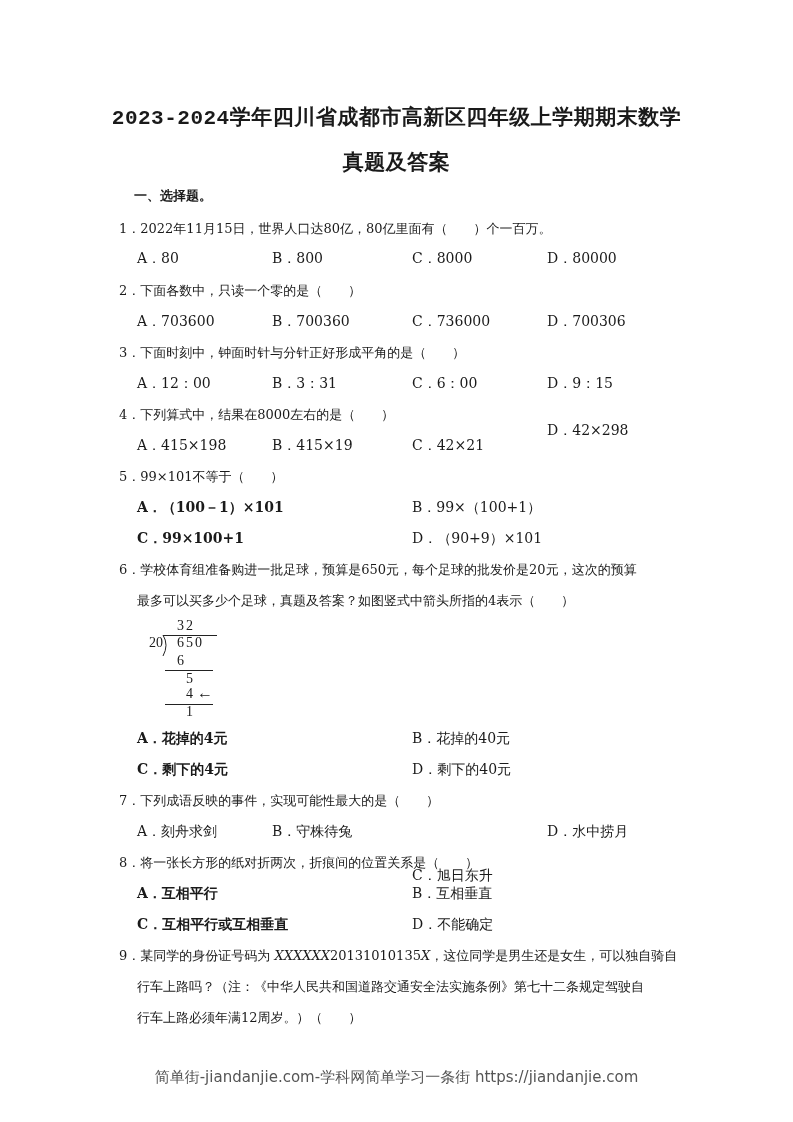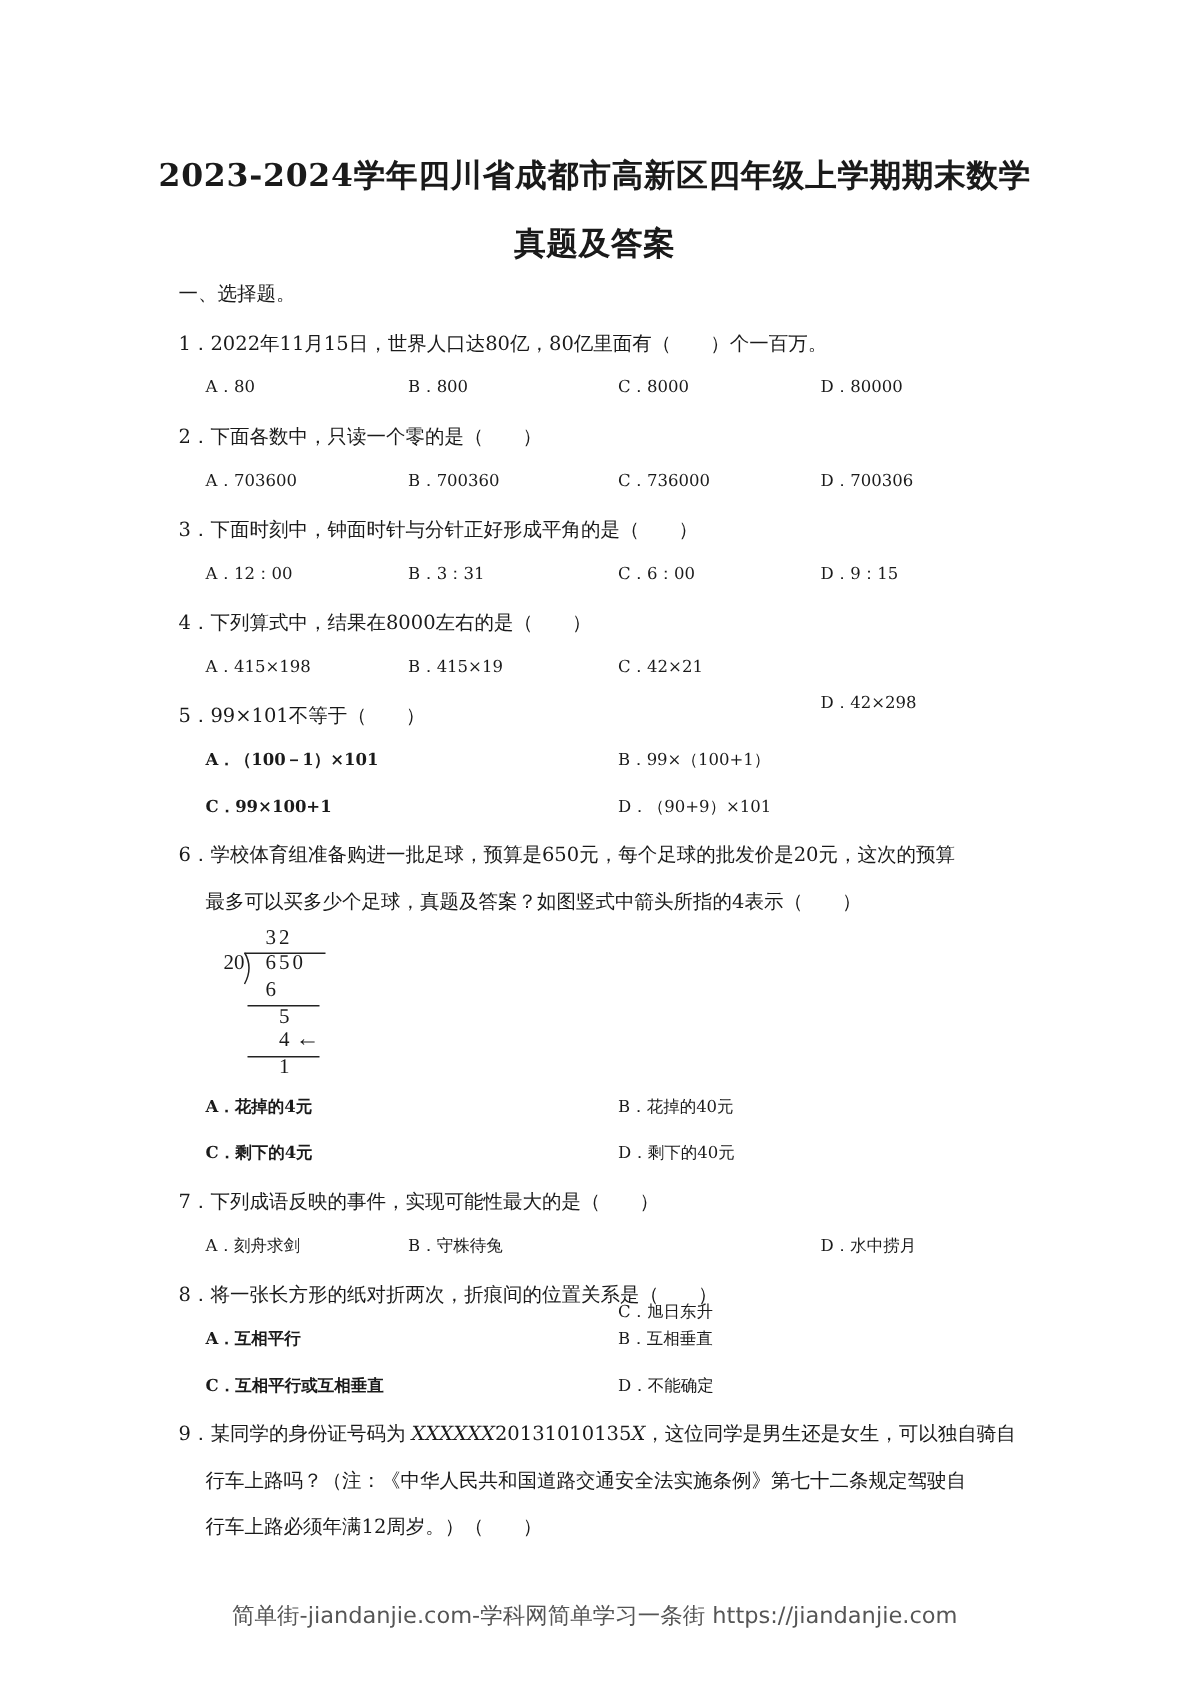--- a/index.html
+++ b/index.html
@@ -1,24 +1,24 @@
 <!DOCTYPE html>
 <html><head>
 <meta charset="utf-8">
 <style>
   html, body { margin: 0; padding: 0; background: #ffffff; }
   body { width: 793px; height: 1122px; position: relative; overflow: hidden;
          font-family: "DejaVu Serif", "Liberation Serif", serif; color: #1a1a1a; }
   .title { position: absolute; left: 0; width: 793px; text-align: center;
            font-weight: bold; font-size: 21px; letter-spacing: 0.5px; }
-  .t1 { top: 103px; }
+  .t1 { top: 103px; font-family: Liberation Mono, monospace; }
   .t2 { top: 148px; }
-  .section { position: absolute; left: 119px; top: 187px; font-size: 13px; font-weight: normal; }
+  .section { position: absolute; left: 134px; top: 187px; font-size: 13px; font-weight: bold; }
   .q { position: absolute; left: 119px; font-size: 13px; white-space: nowrap; }
-  .opt { position: absolute; font-size: 11px; white-space: nowrap; }
+  .opt { position: absolute; font-size: 14px; white-space: nowrap; }
   .c1 { left: 137px; } .c2 { left: 272px; } .c3 { left: 412px; } .c4 { left: 547px; }
   .h1 { left: 137px; font-weight: bold; } .h2 { left: 412px; }
   .indent { position: absolute; left: 137px; font-size: 13px; white-space: nowrap; }
   .ldiv { position: absolute; left: 149px; top: 618px; width: 80px; height: 100px;
           font-family: Liberation Serif, serif; font-size: 14px; }
   .ldiv span { position: absolute; }
   .ldiv .line { position: absolute; height: 1px; background: #222; }
   .footer { position: absolute; left: 0; width: 793px; top: 1068px; text-align: center;
             font-family: "DejaVu Sans", sans-serif; font-size: 15px; color: #555; }
   .it { font-style: italic; }
@@ -46,21 +46,21 @@
   <div class="q" style="top:344px">3．下面时刻中，钟面时针与分针正好形成平角的是（　　）</div>
   <div class="opt c1" style="top:375px">A．12：00</div>
   <div class="opt c2" style="top:375px">B．3：31</div>
   <div class="opt c3" style="top:375px">C．6：00</div>
   <div class="opt c4" style="top:375px">D．9：15</div>
 
   <div class="q" style="top:406px">4．下列算式中，结果在8000左右的是（　　）</div>
   <div class="opt c1" style="top:437px">A．415×198</div>
   <div class="opt c2" style="top:437px">B．415×19</div>
   <div class="opt c3" style="top:437px">C．42×21</div>
-  <div class="opt c4" style="top:461px">D．42×298</div>
+  <div class="opt c4" style="top:422px">D．42×298</div>
 
   <div class="q" style="top:468px">5．99×101不等于（　　）</div>
   <div class="opt h1" style="top:499px">A．（100－1）×101</div>
   <div class="opt h2" style="top:499px">B．99×（100+1）</div>
   <div class="opt h1" style="top:530px">C．99×100+1</div>
   <div class="opt h2" style="top:530px">D．（90+9）×101</div>
 
   <div class="q" style="top:561px">6．学校体育组准备购进一批足球，预算是650元，每个足球的批发价是20元，这次的预算</div>
   <div class="indent" style="top:592px">最多可以买多少个足球，真题及答案？如图竖式中箭头所指的4表示（　　）</div>
 

